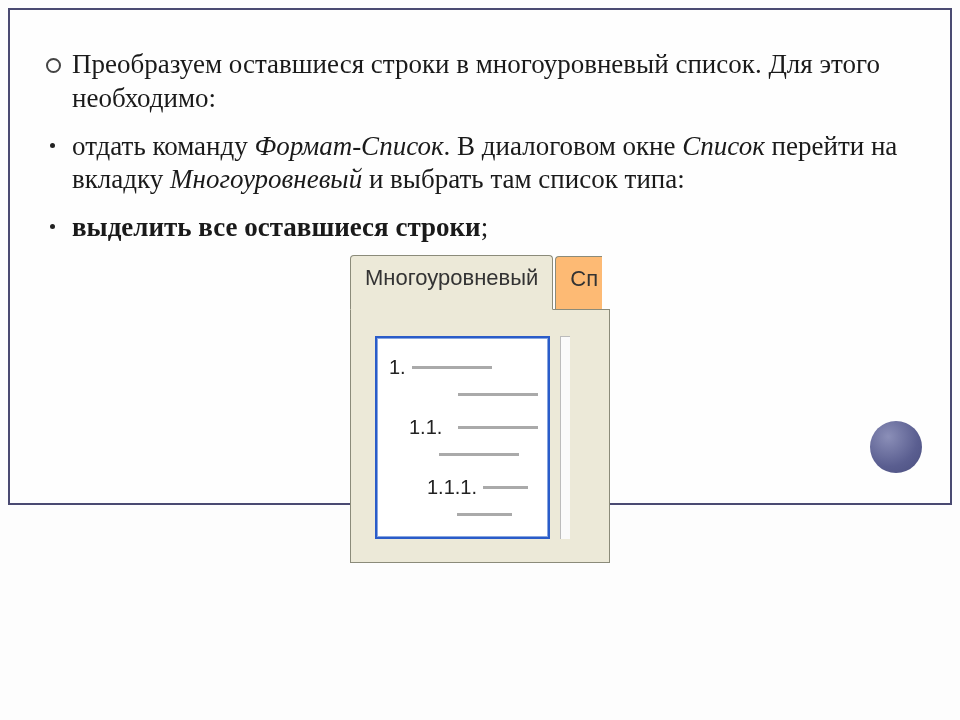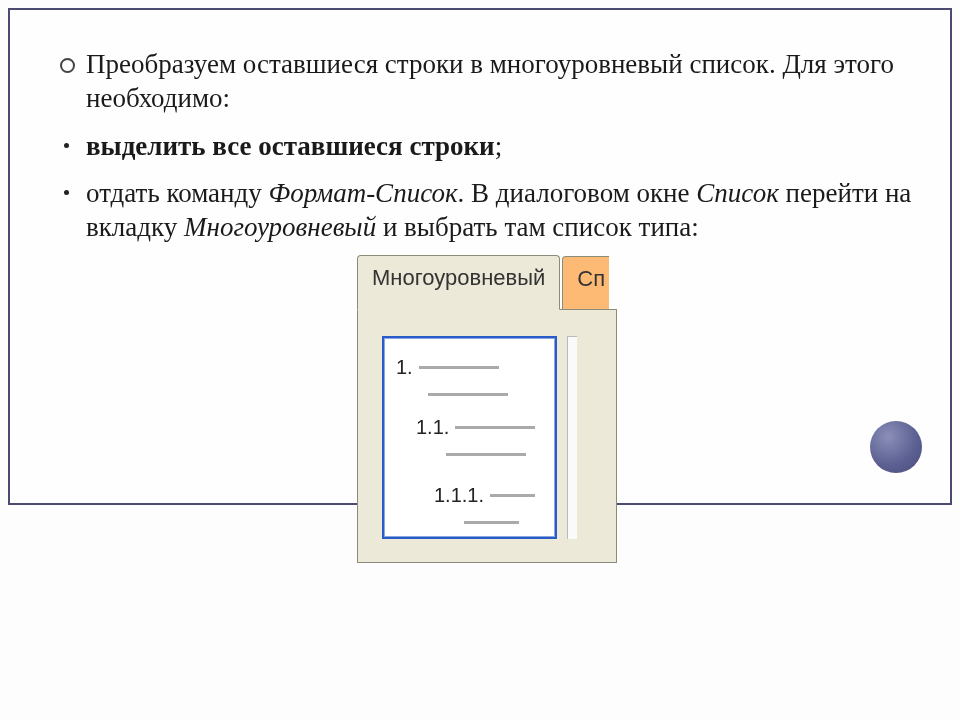--- a/index.html
+++ b/index.html
@@ -12,21 +12,21 @@
     position: relative;
     overflow: hidden;
   }
   .slide {
     position: absolute;
     left: 8px; top: 8px;
     width: 944px;
     height: 497px;
     border: 2.5px solid #4a4a72;
     background: #fefefe;
-    padding: 38px 34px 0 48px;
+    padding: 38px 34px 0 34px;
   }
   .bullets {
     list-style: none;
     font-size: 27px;
     line-height: 1.25;
   }
   .bullets > li {
     position: relative;
     padding-left: 28px;
     margin-bottom: 14px;
@@ -119,21 +119,21 @@
     gap: 6px;
     margin-bottom: 4px;
   }
   .num { flex: 0 0 auto; }
   .ln {
     flex: 1 1 auto;
     height: 3px;
     background: #aaa;
     max-width: 80px;
   }
-  .thumb-row.indent1 { padding-left: 20px; }
+  .thumb-row.indent1 { padding-left: 20px; justify-content: space-between; }
   .thumb-row.indent2 { padding-left: 38px; }
   .thumb-row.noind .num { opacity: 0; }
   .thumb2-edge {
     width: 10px;
     height: 203px;
     border-top: 1px solid #bbb;
     border-left: 1px solid #bbb;
     background: #fafafa;
   }
   .corner-circle {
@@ -149,24 +149,24 @@
 </head>
 <body>
 
 <div class="slide">
 
   <ul class="bullets">
     <li class="top-bullet">
       <span>Преобразуем оставшиеся строки в многоуровневый список. Для этого необходимо:</span>
     </li>
     <li class="sub-bullet">
-      <span class="bold">выделить все оставшиеся строки</span><span>;</span>
+      <span>отдать команду </span><span class="italic">Формат-Список</span><span>. В диалоговом окне </span><span class="italic">Список</span><span> перейти на вкладку </span><span class="italic">Многоуровневый</span><span> и выбрать там список типа:</span>
     </li>
     <li class="sub-bullet">
-      <span>отдать команду </span><span class="italic">Формат-Список</span><span>. В диалоговом окне </span><span class="italic">Список</span><span> перейти на вкладку </span><span class="italic">Многоуровневый</span><span> и выбрать там список типа:</span>
+      <span class="bold">выделить все оставшиеся строки</span><span>;</span>
     </li>
   </ul>
 
   <div class="img-wrap">
     <div class="tabgroup">
       <div class="tabrow">
         <div class="tab active">Многоуровневый</div>
         <div class="tab partial">Сп</div>
       </div>
       <div class="panel">
@@ -180,21 +180,21 @@
             <span class="ln"></span>
           </div>
           <div class="thumb-row indent1" style="margin-top:10px;">
             <span class="num">1.1.</span>
             <span class="ln"></span>
           </div>
           <div class="thumb-row noind indent2">
             <span class="num">.</span>
             <span class="ln"></span>
           </div>
-          <div class="thumb-row indent2" style="margin-top:18px;">
+          <div class="thumb-row indent2" style="margin-top:10px;">
             <span class="num">1.1.1.</span>
             <span class="ln" style="max-width:45px;"></span>
           </div>
           <div class="thumb-row noind indent2" style="padding-left:56px;">
             <span class="num">.</span>
             <span class="ln" style="max-width:55px;"></span>
           </div>
         </div>
         <div class="thumb2-edge"></div>
       </div>

